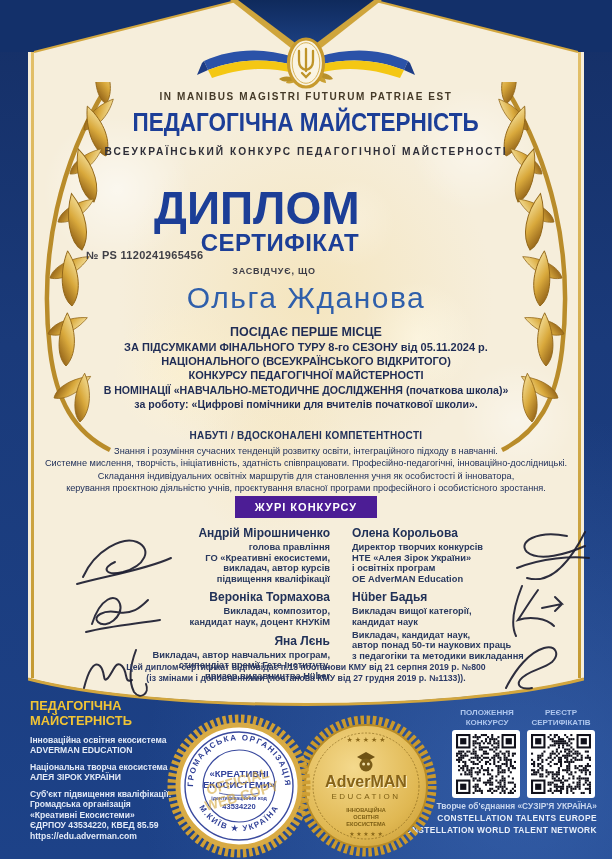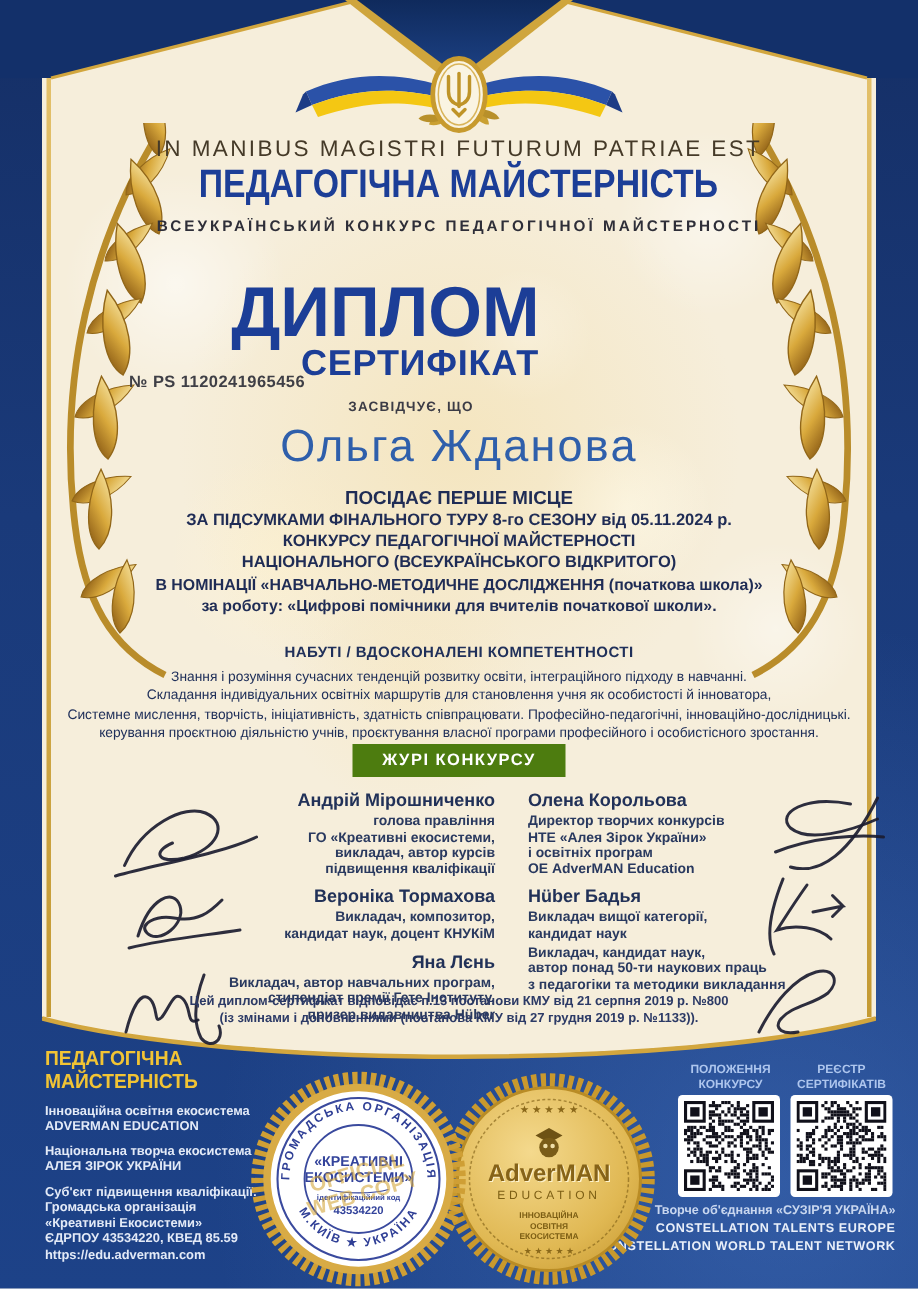--- a/index.html
+++ b/index.html
@@ -25,21 +25,21 @@
       radial-gradient(circle at 44% 68%, rgba(247,233,199,.7), transparent 15%),
       radial-gradient(circle at 88% 62%, rgba(255,255,255,.4), transparent 9%),
       radial-gradient(circle at 58% 33%, rgba(255,255,255,.5), transparent 8%),
       #f6eedb;}
   #paper-arc{left:28px;top:675px;width:556px;height:42px;}
   .goldline{width:3px;top:46px;height:632px;background:linear-gradient(180deg,#e3c06a,#c49a33);}
   #goldline-left{left:31px;}
   #goldline-right{left:578px;}
 
   
-  #motto{top:91px;font-size:15px;font-weight:400;letter-spacing:1.6px;color:#453a28;}
+  #motto{top:91px;font-size:10px;font-weight:700;letter-spacing:1.6px;color:#453a28;}
   #title{top:107px;font-size:26.5px;font-weight:800;color:#1c3e97;}
   #title span{display:inline-block;transform:scaleX(.85);transform-origin:center;white-space:nowrap;}
   #subtitle{top:146px;font-size:10.2px;font-weight:700;letter-spacing:2px;color:#2e2e38;}
   #w-diplom{left:0;width:514px;text-align:center;top:184px;font-size:47px;line-height:47px;font-weight:800;color:#1c3e97;}
   #w-diplom span{display:inline-block;transform:scaleX(.98);white-space:nowrap;}
   #w-cert{left:0;width:560px;text-align:center;top:229px;font-size:24px;font-weight:800;letter-spacing:.5px;color:#1c3e97;}
   #number{left:86px;top:249px;font-size:11px;font-weight:700;color:#3f3f46;letter-spacing:.3px;}
   #certifies{left:0;width:548px;text-align:center;top:266px;font-size:9px;font-weight:700;letter-spacing:.8px;color:#3c3c46;}
   #recipient{top:281px;font-size:30px;letter-spacing:1.5px;color:#2f5fab;}
 
@@ -50,21 +50,21 @@
   #award .ln{font-size:11px;font-weight:600;line-height:14.2px;}
   #award .b{font-weight:800;}
   #award .sm{font-size:10.6px;}
 
   
   #comp{top:430px;color:#20305a;}
   #comp .t{font-size:10px;font-weight:700;letter-spacing:.3px;margin-bottom:4px;}
   #comp .c{font-size:9.2px;font-weight:400;line-height:12.4px;white-space:nowrap;}
 
   #jury-badge{top:496px;}
-  #jury-badge span{display:inline-block;background:#4d7c0f;color:#fff;font-size:11px;font-weight:700;
+  #jury-badge span{display:inline-block;background:#4c1d95;color:#fff;font-size:11px;font-weight:700;
     letter-spacing:1px;padding:5px 20px;}
 
   
   #jury{left:88px;top:520px;width:436px;display:grid;grid-template-columns:242px 172px;column-gap:22px;row-gap:0;}
   .j-l{text-align:right;}
   .j-r{text-align:left;}
   .j-name{font-size:12px;font-weight:700;color:#213158;margin-top:6px;}
   .j-role{font-size:9.3px;font-weight:600;line-height:10.6px;color:#29395f;margin-top:2px;}
   .sig{stroke:#1b1c30;stroke-width:2;fill:none;stroke-linecap:round;opacity:.92;}
 
@@ -202,31 +202,31 @@
 
 <div id="w-diplom" class="abs"><span>ДИПЛОМ</span></div>
 <div id="w-cert" class="abs">СЕРТИФІКАТ</div>
 <div id="number" class="abs">№ PS 1120241965456</div>
 <div id="certifies" class="abs">ЗАСВІДЧУЄ, ЩО</div>
 <div id="recipient" class="abs ctr">Ольга Жданова</div>
 
 <div id="award" class="abs ctr">
   <div class="l1"><span>ПОСІДАЄ</span> <b>ПЕРШЕ МІСЦЕ</b></div>
   <div class="ln">ЗА ПІДСУМКАМИ ФІНАЛЬНОГО ТУРУ 8-го СЕЗОНУ від 05.11.2024 р.</div>
+  <div class="ln">НАЦІОНАЛЬНОГО (ВСЕУКРАЇНСЬКОГО ВІДКРИТОГО)</div>
   <div class="ln b">КОНКУРСУ ПЕДАГОГІЧНОЇ МАЙСТЕРНОСТІ</div>
-  <div class="ln">НАЦІОНАЛЬНОГО (ВСЕУКРАЇНСЬКОГО ВІДКРИТОГО)</div>
   <div class="ln sm">В НОМІНАЦІЇ «НАВЧАЛЬНО-МЕТОДИЧНЕ ДОСЛІДЖЕННЯ (початкова школа)»</div>
   <div class="ln sm">за роботу: «Цифрові помічники для вчителів початкової школи».</div>
 </div>
 
 <div id="comp" class="abs ctr">
   <div class="t">НАБУТІ / ВДОСКОНАЛЕНІ КОМПЕТЕНТНОСТІ</div>
   <div class="c">Знання і розуміння сучасних тенденцій розвитку освіти, інтеграційного підходу в навчанні.</div>
+  <div class="c">Системне мислення, творчість, ініціативність, здатність співпрацювати. Професійно-педагогічні, інноваційно-дослідницькі.</div>
   <div class="c">Складання індивідуальних освітніх маршрутів для становлення учня як особистості й інноватора,</div>
-  <div class="c">Системне мислення, творчість, ініціативність, здатність співпрацювати. Професійно-педагогічні, інноваційно-дослідницькі.</div>
   <div class="c">керування проєктною діяльністю учнів, проєктування власної програми професійного і особистісного зростання.</div>
 </div>
 
 <div id="jury-badge" class="abs ctr"><span>ЖУРІ КОНКУРСУ</span></div>
 
 <div id="jury" class="abs">
   <div class="j-l">
     <div class="j-name">Андрій Мірошниченко</div>
     <div class="j-role pre">голова правління
 ГО «Креативні екосистеми,

